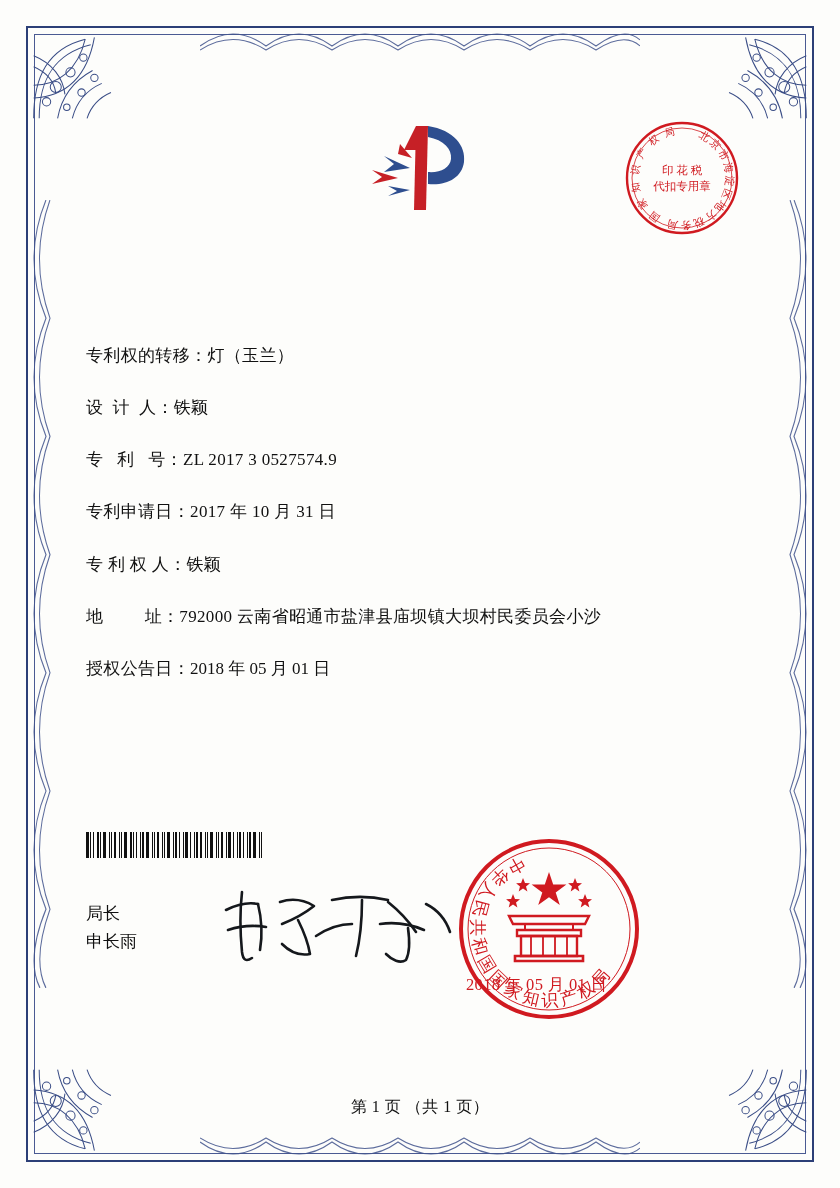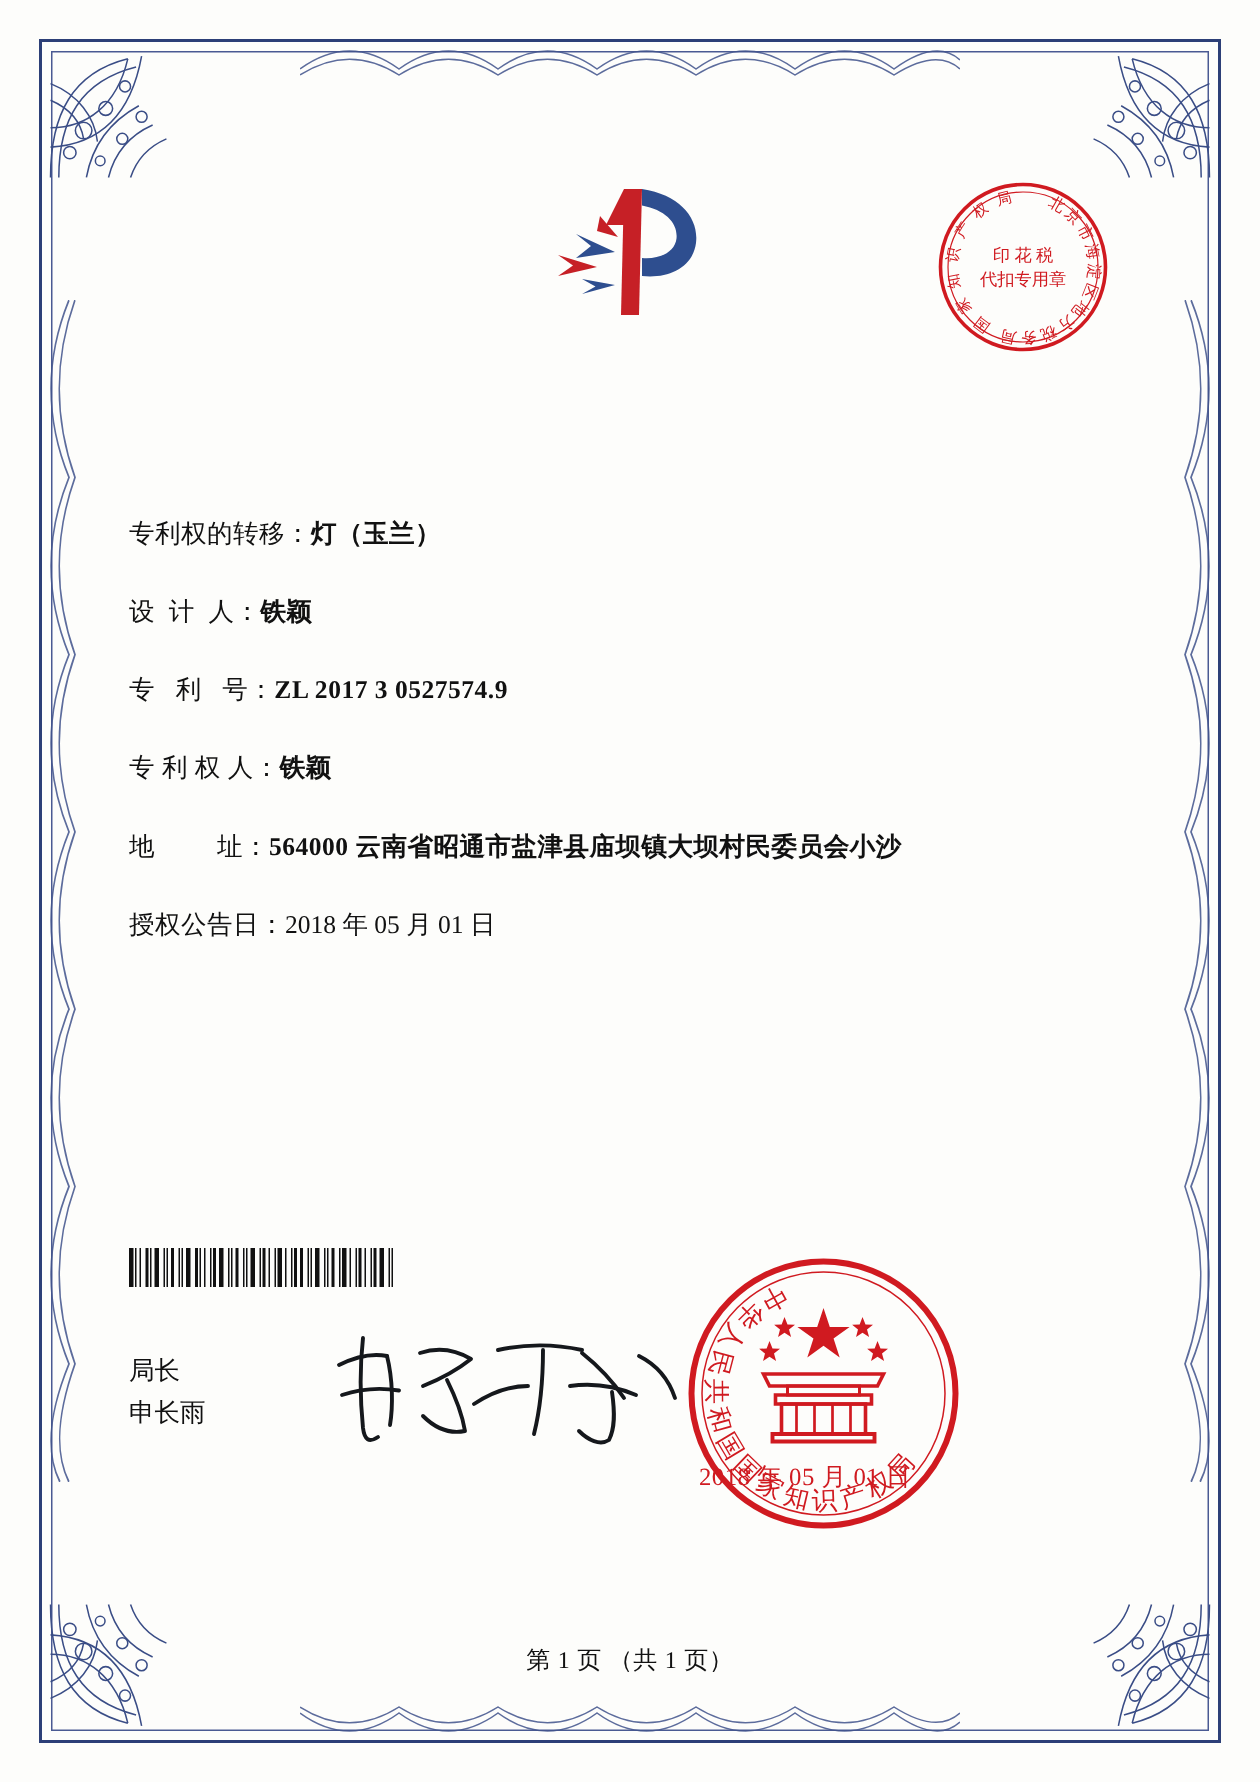--- a/index.html
+++ b/index.html
@@ -113,21 +113,20 @@
     line-height: 1.45;
   }
   .row .lbl {
     flex: 0 0 auto;
     white-space: pre;
     letter-spacing: .02em;
   }
   .row .val {
     flex: 1 1 auto;
     letter-spacing: .02em;
-    font-weight: bold;
   }
   .row.addr .val { max-width: 520px; }
   .row.addr .val .line2 { display: block; margin-top: 5px; }
 
   .row.dual { justify-content: flex-start; }
   .row.dual .left { display: flex; align-items: baseline; flex: 0 0 auto; }
   .row.dual .right {
     display: flex;
     align-items: baseline;
     margin-left: 100px;
@@ -361,30 +360,34 @@
       <div class="row">
         <span class="lbl">设  计  人：</span>
         <span class="val">铁颖</span>
       </div>
 
       <div class="row">
         <span class="lbl">专   利   号：</span>
         <span class="val">ZL 2017 3 0527574.9</span>
       </div>
 
+      <div class="row">
+        <span class="lbl">专利申请日：</span>
+        <span class="val">2017 年 10 月 31 日</span>
+      </div>
 
       <div class="row">
         <span class="lbl">专 利 权 人：</span>
         <span class="val">铁颖</span>
       </div>
 
       <div class="row addr">
         <span class="lbl">地         址：</span>
         <span class="val">
-          <span>564000  云南省昭通市盐津县庙坝镇大坝村民委员会小沙</span>
+          <span>792000  云南省昭通市盐津县庙坝镇大坝村民委员会小沙</span>
         </span>
       </div>
 
       <div class="row dual">
         <span class="left">
           <span class="lbl">授权公告日：</span>
           <span>2018 年 05 月 01 日</span>
         </span>
       </div>
 

